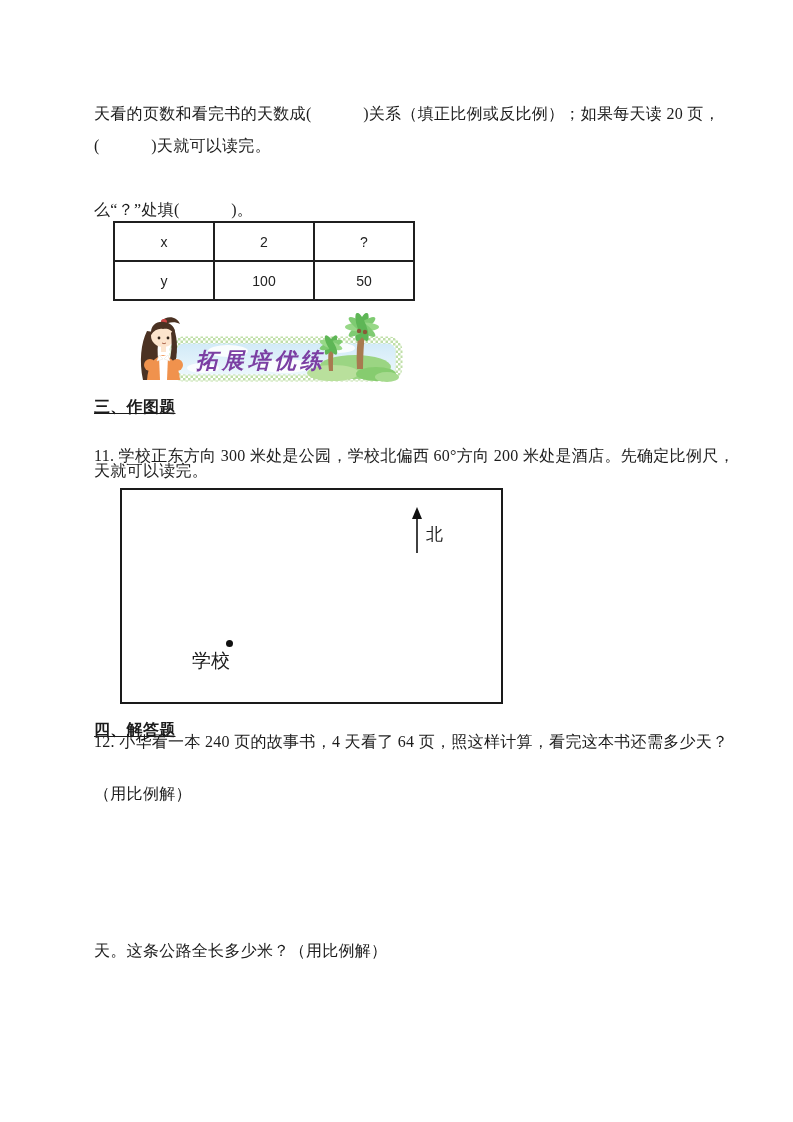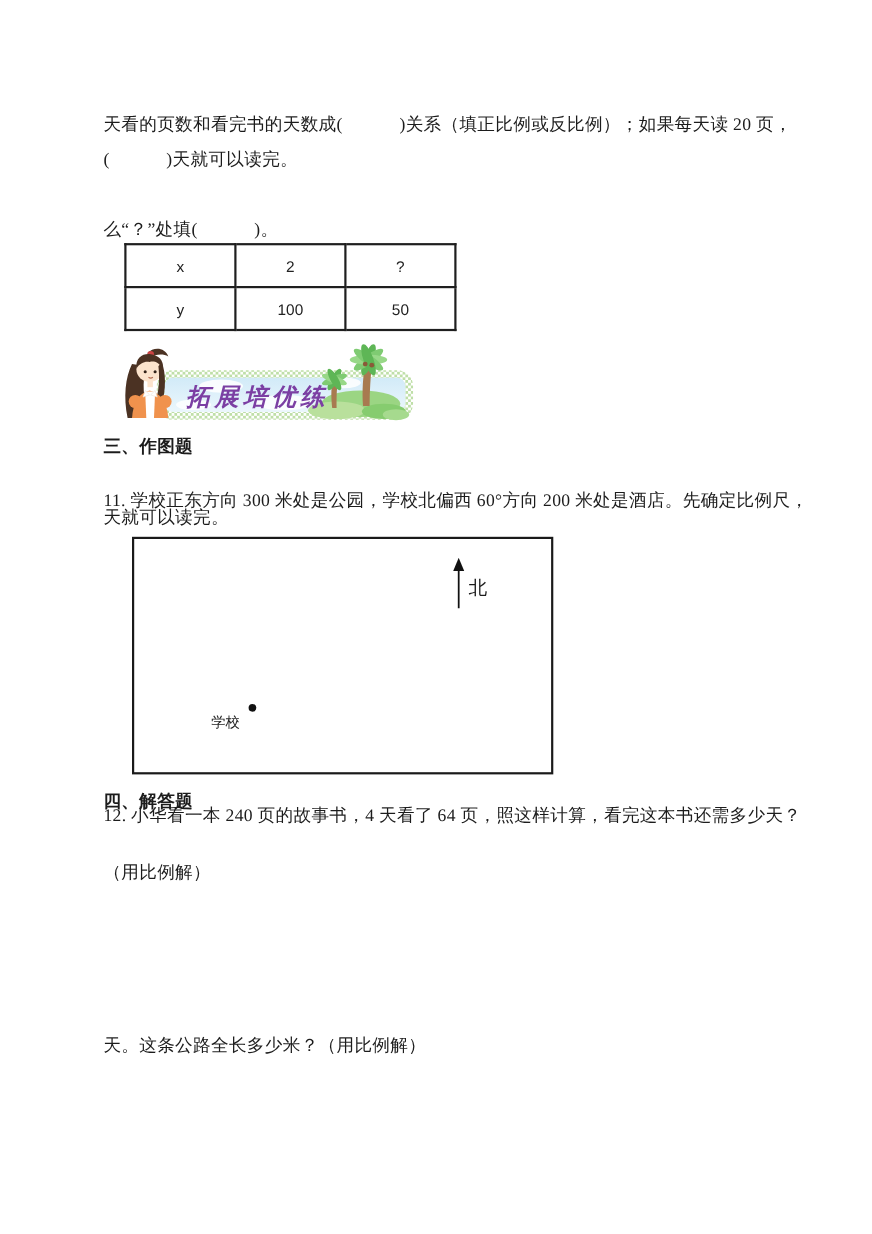--- a/index.html
+++ b/index.html
@@ -5,44 +5,44 @@
   html,body { margin:0; padding:0; background:#ffffff; }
   .page {
     position:relative; width:793px; height:1122px; background:#ffffff;
     font-family:"Liberation Serif","DejaVu Serif",serif; color:#1c1c1c;
     overflow:hidden;
   }
   .line {
     position:absolute; left:94px; margin:0; font-size:16px; line-height:20px;
     white-space:pre; letter-spacing:0.3px; color:#1c1c1c;
   }
-  .heading { font-weight:bold; }
+  .heading { font-weight:bold;text-decoration:underline; }
   .q10-table {
     position:absolute; left:113px; top:221px; width:294px;
     border-collapse:collapse; table-layout:fixed;
     font-family:"Liberation Sans","DejaVu Sans",sans-serif; font-size:14px; color:#222;
   }
   .q10-table td {
     border:2px solid #1f1f1f; width:98px; height:37px;
     text-align:center; vertical-align:middle; padding:0; background:#fff;
   }
-  .banner { position:absolute; left:106px; top:313px; width:274px; height:70px;text-decoration:underline; }
+  .banner { position:absolute; left:133px; top:313px; width:274px; height:70px;text-decoration:underline; }
   .diagram-box {
     position:absolute; left:120px; top:488px; width:379px; height:212px;
     border:2px solid #1a1a1a; background:#fff;
   }
   .north-arrow { position:absolute; left:288px; top:17px; width:14px; height:48px; }
   .north-label {
     position:absolute; left:304px; top:33px; font-size:17px; white-space:pre;
   }
   .school-dot {
     position:absolute; left:104px; top:150px; width:7px; height:7px;
     border-radius:50%; background:#111;
   }
-  .school-label { position:absolute; left:70px; top:158px; font-size:13px; white-space:pre; }
+  .school-label { position:absolute; left:70px; top:158px; font-size:19px; white-space:pre; }
 </style>
 </head>
 <body>
 
 <div class="page">
 
   <p class="line" style="top:104px">天看的页数和看完书的天数成(            )关系（填正比例或反比例）；如果每天读 20 页，</p>
   <p class="line" style="top:136px">(            )天就可以读完。</p>
 
   <p class="line" style="top:200px">么“？”处填(            )。</p>

